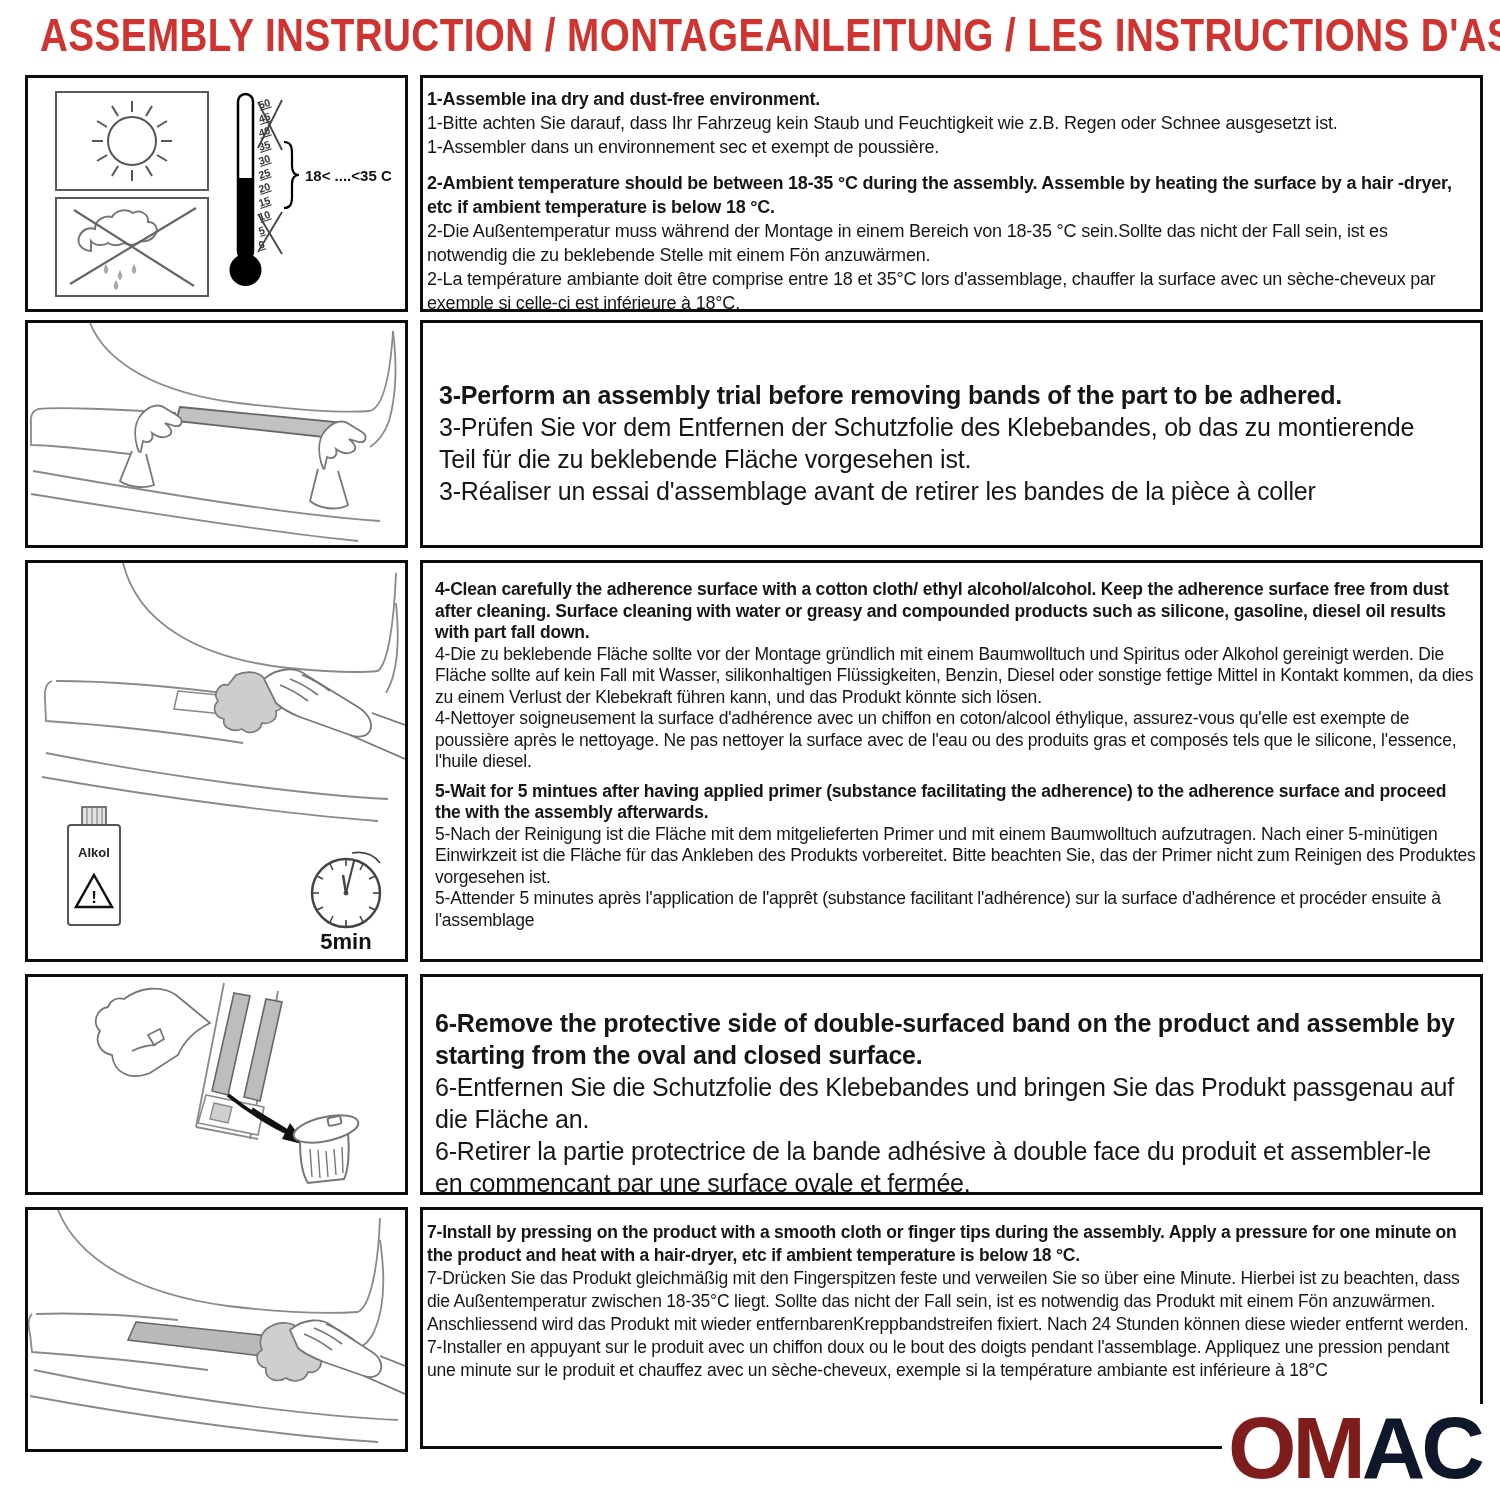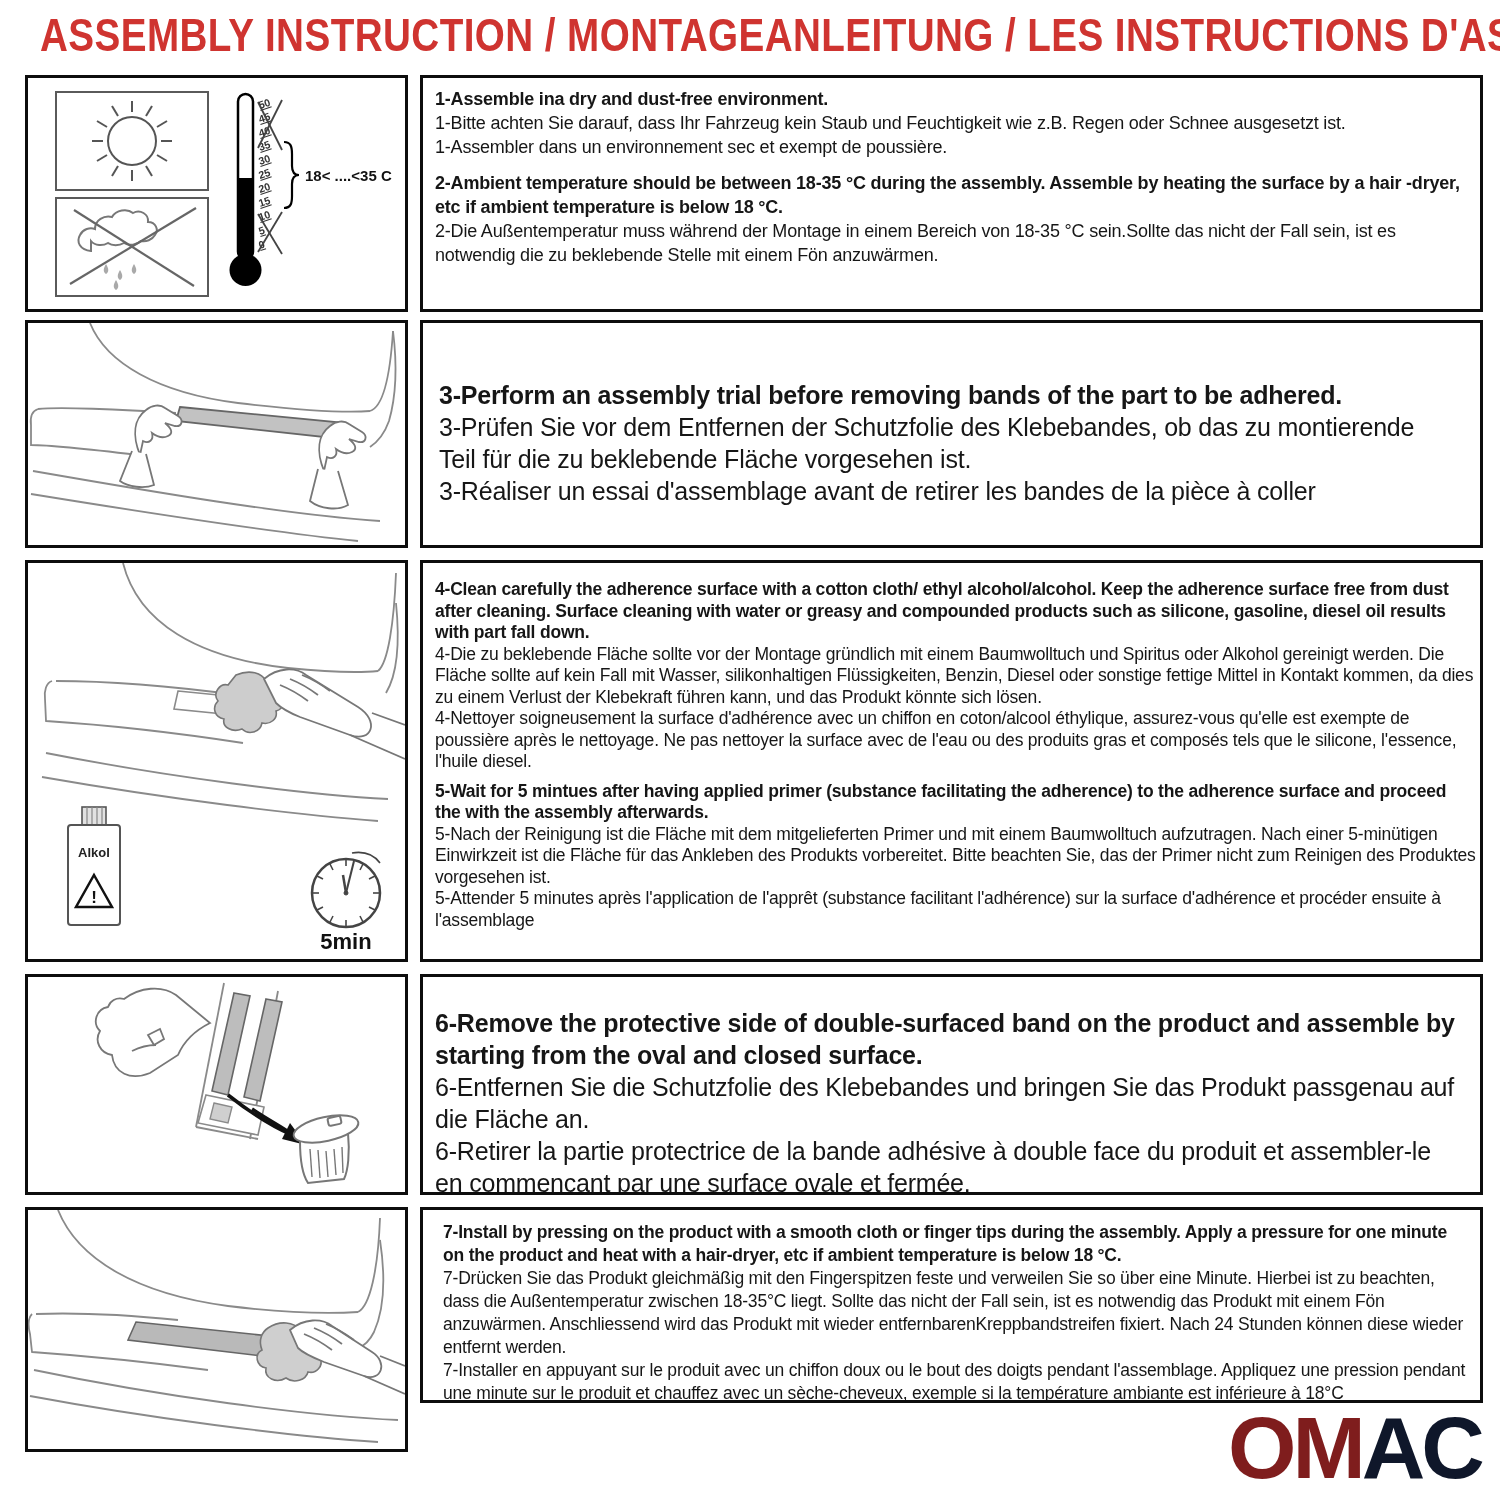--- a/index.html
+++ b/index.html
@@ -3,29 +3,29 @@
 <meta charset="utf-8">
 <style>
   html,body{margin:0;padding:0;background:#fff;}
   #page{position:relative;width:1500px;height:1500px;background:#fff;overflow:hidden;
         font-family:"Liberation Sans",sans-serif;color:#161616;}
   .title-wrap{position:absolute;left:40px;top:8px;white-space:nowrap;
         transform:scaleX(.84);transform-origin:0 0;}
   .title-wrap span{font-size:46px;font-weight:700;letter-spacing:.5px;color:#cf3430;}
   .box{position:absolute;background:#fff;border:3px solid #0d0d0d;box-sizing:border-box;overflow:hidden;}
   .r1l{left:25px;top:75px;width:383px;height:237px;}
-  .r1r{left:420px;top:75px;width:1063px;height:237px;padding:9px 14px 0 12px;}
+  .r1r{left:420px;top:75px;width:1063px;height:237px;padding:9px 14px 0 4px;}
   .r2l{left:25px;top:320px;width:383px;height:228px;}
   .r2r{left:420px;top:320px;width:1063px;height:228px;padding:56px 14px 0 16px;}
   .r3l{left:25px;top:560px;width:383px;height:402px;text-align:right;}
   .r3r{left:420px;top:560px;width:1063px;height:402px;padding:16px 4px 0 12px;}
   .r4l{left:25px;top:974px;width:383px;height:221px;}
   .r4r{left:420px;top:974px;width:1063px;height:221px;padding:30px 14px 0 12px;}
   .r5l{left:25px;top:1207px;width:383px;height:245px;}
-  .r5r{left:420px;top:1207px;width:1063px;height:196px;padding:11px 10px 0 20px;}
+  .r5r{left:420px;top:1207px;width:1063px;height:242px;padding:11px 10px 0 4px;}
   .box p{margin:0;letter-spacing:-0.2px;}
   .t1 p{font-size:18px;line-height:24px;}
   .t3 p{font-size:17.5px;line-height:21.5px;}
   .t5 p{font-size:17.5px;line-height:23px;}
   .big p{font-size:25px;line-height:32px;}
   .r2r p{max-width:985px;}
   .r4r p{max-width:1030px;}
   .b{font-weight:700;}
   .gap8{height:8px;} .gap12{height:12px;}
   .art{display:block;}
@@ -102,20 +102,21 @@
     </svg>
   </div>
 
   <div class="box r1r t1">
     <p class="b">1-Assemble ina dry and dust-free environment.</p>
     <p>1-Bitte achten Sie darauf, dass Ihr Fahrzeug kein Staub und Feuchtigkeit wie z.B. Regen oder Schnee ausgesetzt ist.</p>
     <p>1-Assembler dans un environnement sec et exempt de poussière.</p>
     <div class="gap12"></div>
     <p class="b">2-Ambient temperature should be between 18-35 °C during the assembly. Assemble by heating the surface by a hair -dryer, etc if ambient temperature is below 18 °C.</p>
     <p>2-Die Außentemperatur muss während der Montage in einem Bereich von 18-35 °C sein.Sollte das nicht der Fall sein, ist es notwendig die zu beklebende Stelle mit einem Fön anzuwärmen.</p>
+    <p>2-La température ambiante doit être comprise entre 18 et 35°C lors d'assemblage, chauffer la surface avec un sèche-cheveux par exemple si celle-ci est inférieure à 18°C.</p>
   </div>
 
   <div class="box r2l">
     <svg class="art" width="377" height="222" viewBox="0 0 377 222">
       <g fill="none" stroke="#8a8a8a" stroke-width="1.8">
         <path d="M62,0 C78,40 130,70 210,80 C270,87 320,90 342,88"></path>
         <path d="M342,88 C355,84 362,55 365,8"></path>
         <path d="M365,8 C369,40 369,70 361,98 C356,112 348,120 342,124"></path>
         <path d="M10,86 C30,84 90,86 148,90"></path>
         <path d="M10,86 C4,88 2,94 3,102 L3,122 C20,122 60,126 110,132"></path>

